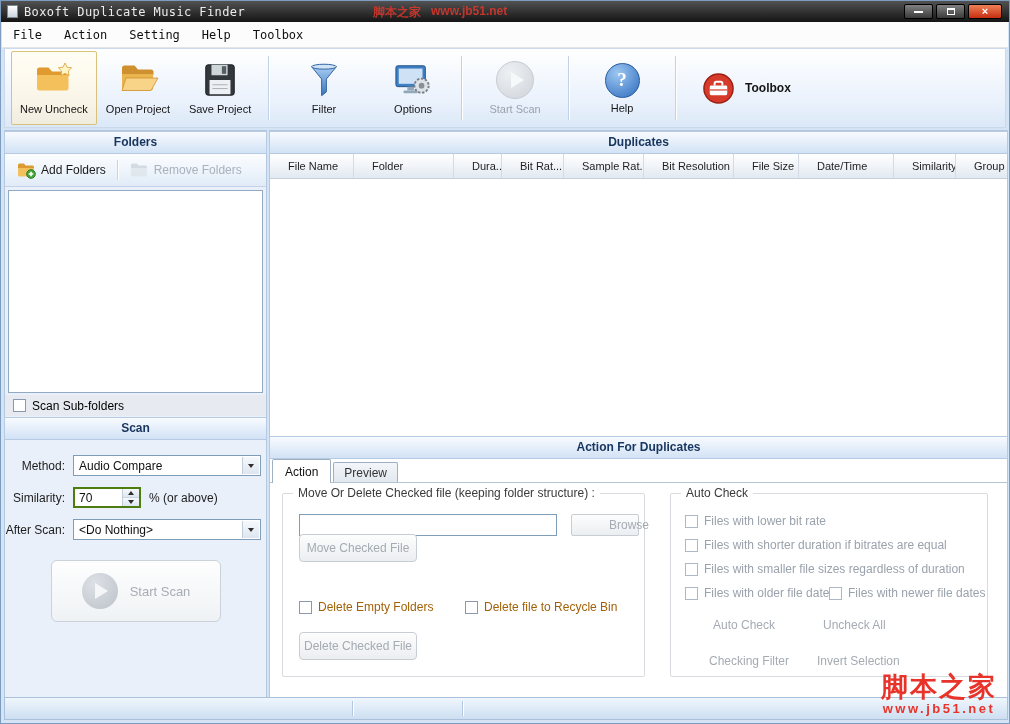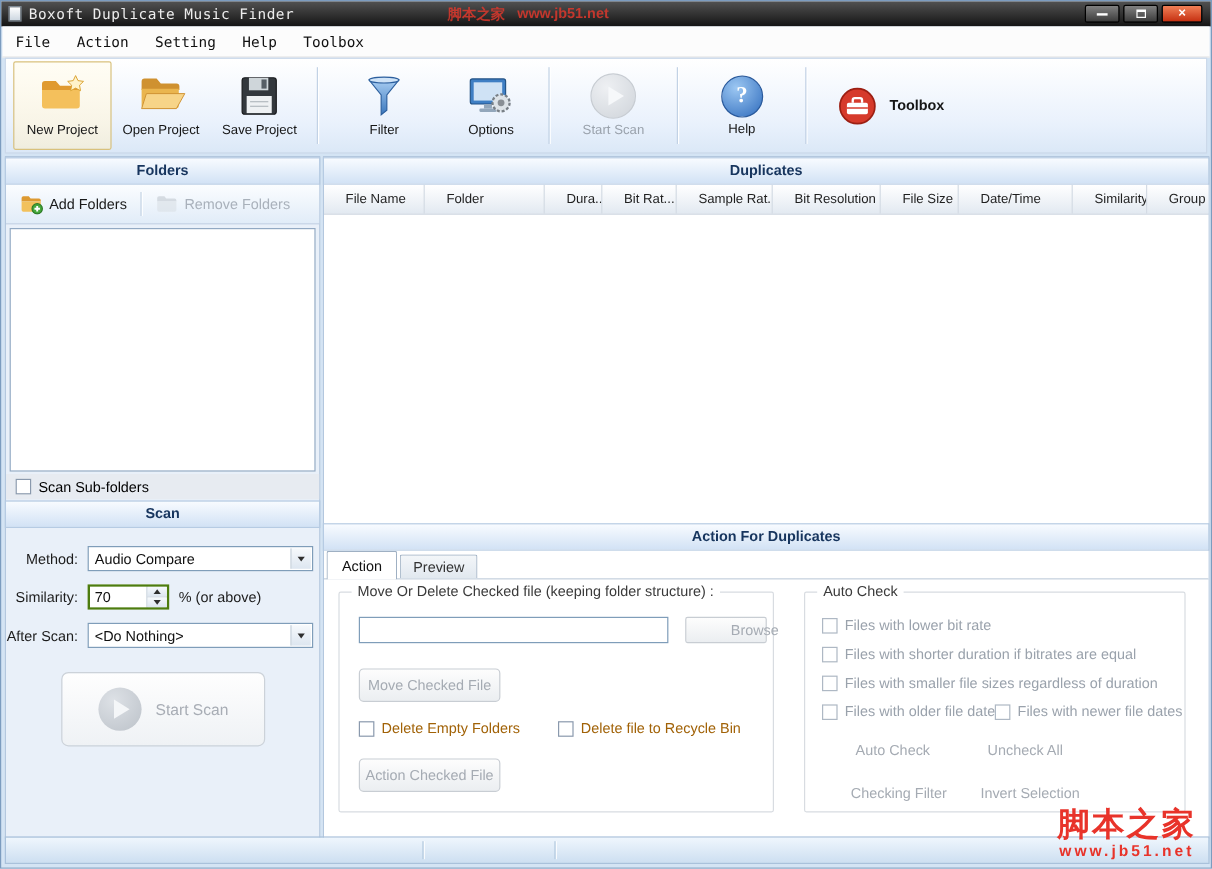--- a/index.html
+++ b/index.html
@@ -115,21 +115,21 @@
   .group { position:absolute; border:1px solid #d8dce1; border-radius:2px; }
   .gtitle { position:absolute; top:-8px; left:10px; background:#fff; padding:0 5px; font-size:12px; color:#3a3a3a; white-space:nowrap; }
   .group-move { left:12px; top:10px; width:363px; height:184px; }
   .group-auto { left:400px; top:10px; width:318px; height:184px; }
 
   .path-input { position:absolute; left:16px; top:20px; width:258px; height:22px; border:1px solid #7f9db9;
     padding:0 4px; font-size:12px; font-family:inherit; outline:none; }
   .btn { border:1px solid #c8cdd3; border-radius:4px; background:linear-gradient(#fdfdfd,#ebeef1);
     color:#a5abb3; font-size:12px; display:flex; align-items:center; justify-content:center; }
   .btn-browse { position:absolute; left:288px; top:20px; width:68px; height:22px; border-radius:2px;padding-left:48px; }
-  .btn-move { position:absolute; left:16px; top:63px; width:118px; height:28px; }
+  .btn-move { position:absolute; left:16px; top:40px; width:118px; height:28px; }
   .btn-delete { position:absolute; left:16px; top:138px; width:118px; height:28px; }
   .cb-empty { position:absolute; left:16px; top:106px; }
   .cb-recycle { position:absolute; left:182px; top:106px; }
 
   .auto-opt1 { position:absolute; left:14px; top:20px; }
   .auto-opt2 { position:absolute; left:14px; top:44px; }
   .auto-opt3 { position:absolute; left:14px; top:68px; }
   .auto-opt4 { position:absolute; left:14px; top:92px; }
   .auto-opt5 { position:absolute; left:158px; top:92px; }
   .flatbtn { position:absolute; color:#a5abb3; font-size:12px; }
@@ -179,21 +179,21 @@
   </div>
 
   <div class="toolbar">
 
     <div class="tbtn highlight">
       <svg viewBox="0 0 44 38" width="44" height="38">
         <path d="M5 9 q0-2.5 2.5-2.5 h9 l3.5 4 h14 q2.5 0 2.5 2.5 v2 H5z" fill="#e09a2f"></path>
         <path d="M5 14 h31.5 v13 q0 2.5-2.5 2.5 h-26.5 q-2.5 0-2.5-2.5z" fill="#f4c05c"></path>
         <path d="M33 2 l2 4.2 4.6.6-3.3 3.2.8 4.6-4.1-2.2-4.1 2.2.8-4.6-3.3-3.2 4.6-.6z" fill="#fff3c9" stroke="#d9a12e" stroke-width="0.8"></path>
       </svg>
-      <span>New Project</span>
+      <span>New Uncheck</span>
     </div>
 
     <div class="tbtn">
       <svg viewBox="0 0 44 38" width="44" height="38">
         <path d="M6 7 q0-2.5 2.5-2.5 h10 l3.5 4 h13 q2.5 0 2.5 2.5 V14 H6z" fill="#cf9130"></path>
         <path d="M6 13 h31 v14 q0 2.5-2.5 2.5 h-26 q-2.5 0-2.5-2.5z" fill="#eab54e"></path>
         <path d="M10 17 h32 l-7 12.5 H6z" fill="#f7d488" stroke="#cf9130" stroke-width="0.8"></path>
       </svg>
       <span>Open Project</span>
     </div>
@@ -378,21 +378,21 @@
         <div class="btn btn-browse">Browse</div>
         <div class="btn btn-move">Move Checked File</div>
         <div class="cbrow cb-empty">
           <div class="cb"></div>
           <span>Delete Empty Folders</span>
         </div>
         <div class="cbrow cb-recycle">
           <div class="cb"></div>
           <span>Delete file to Recycle Bin</span>
         </div>
-        <div class="btn btn-delete">Action Checked File</div>
+        <div class="btn btn-delete">Delete Checked File</div>
       </div>
 
       <div class="group group-auto">
         <span class="gtitle">Auto Check</span>
 
         <div class="cbrow gray auto-opt1">
           <div class="cb"></div>
           <span>Files with lower bit rate</span>
         </div>
         <div class="cbrow gray auto-opt2">

